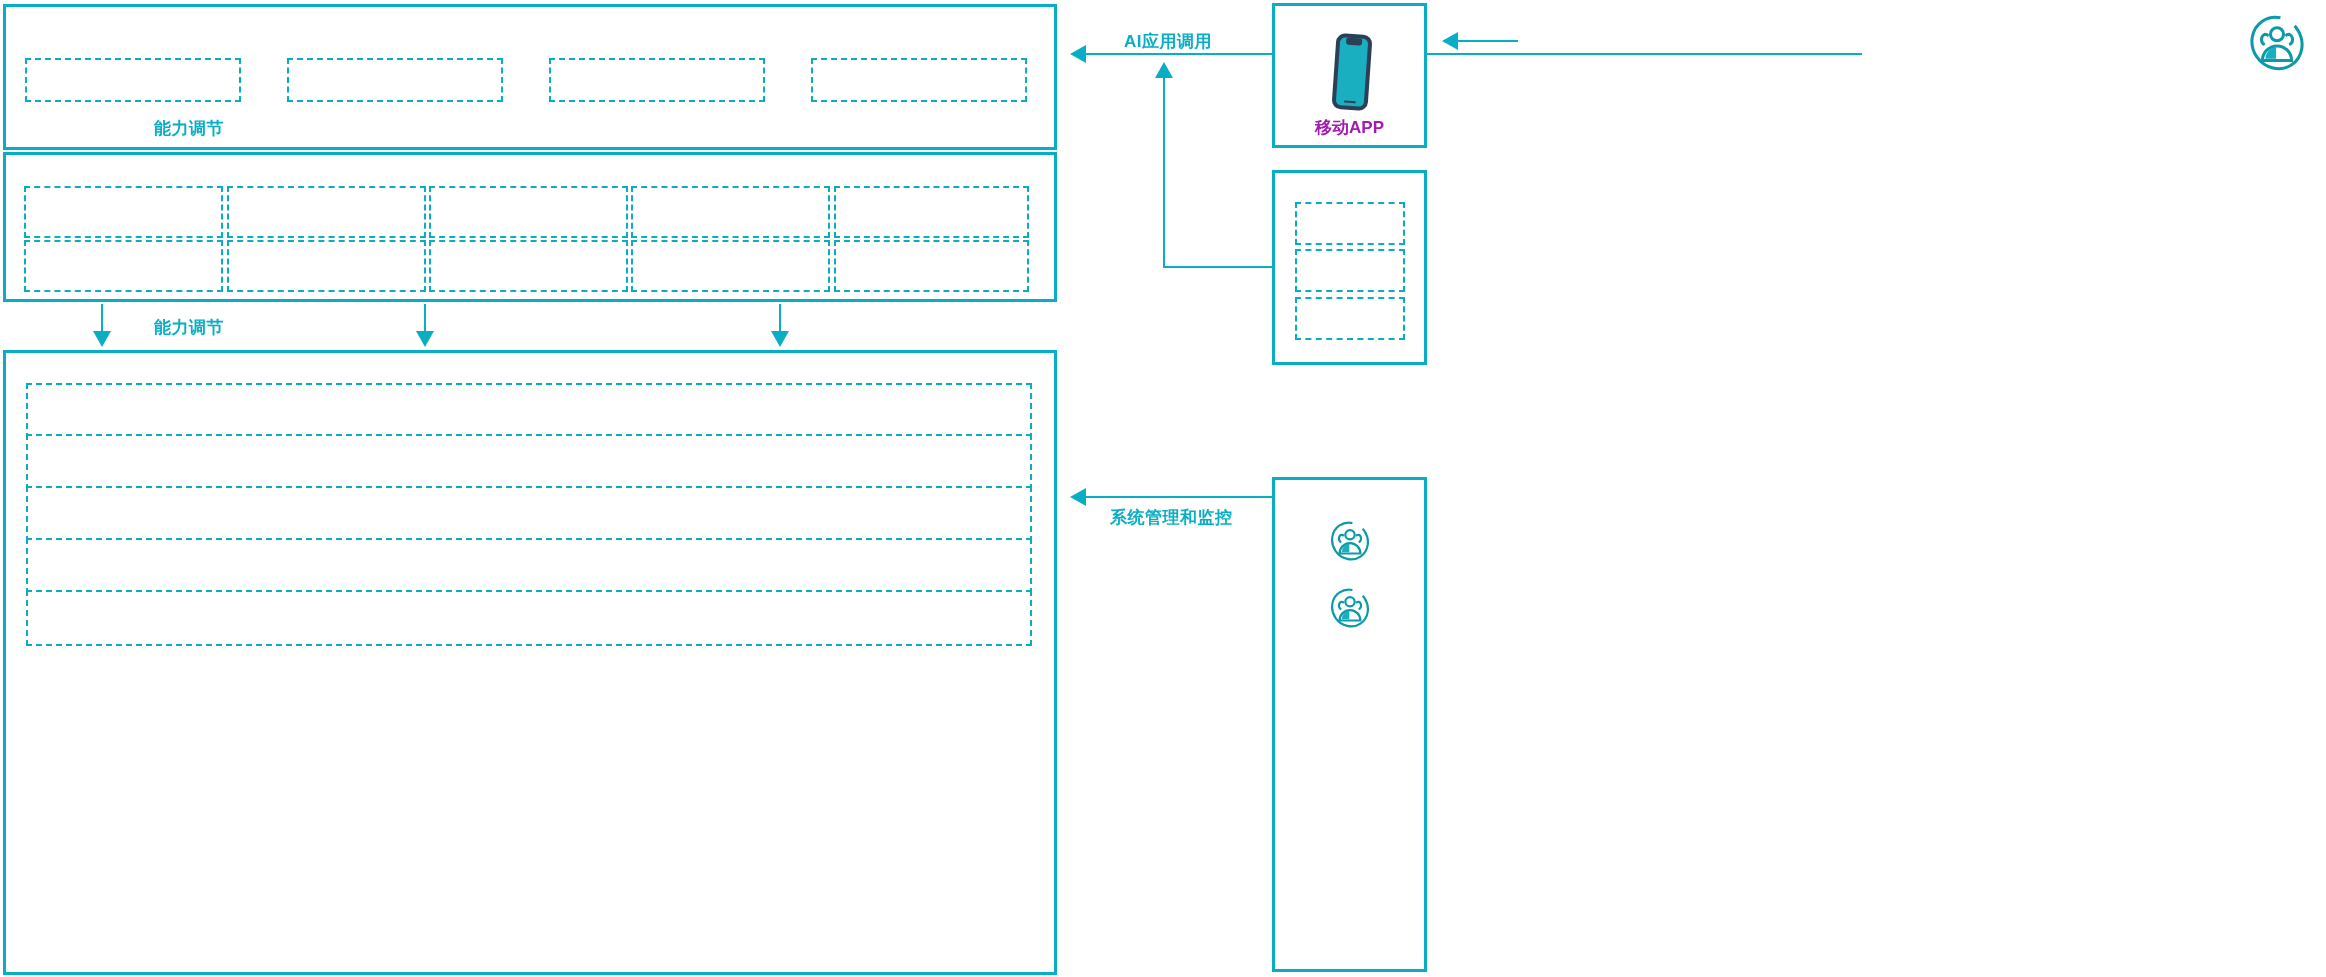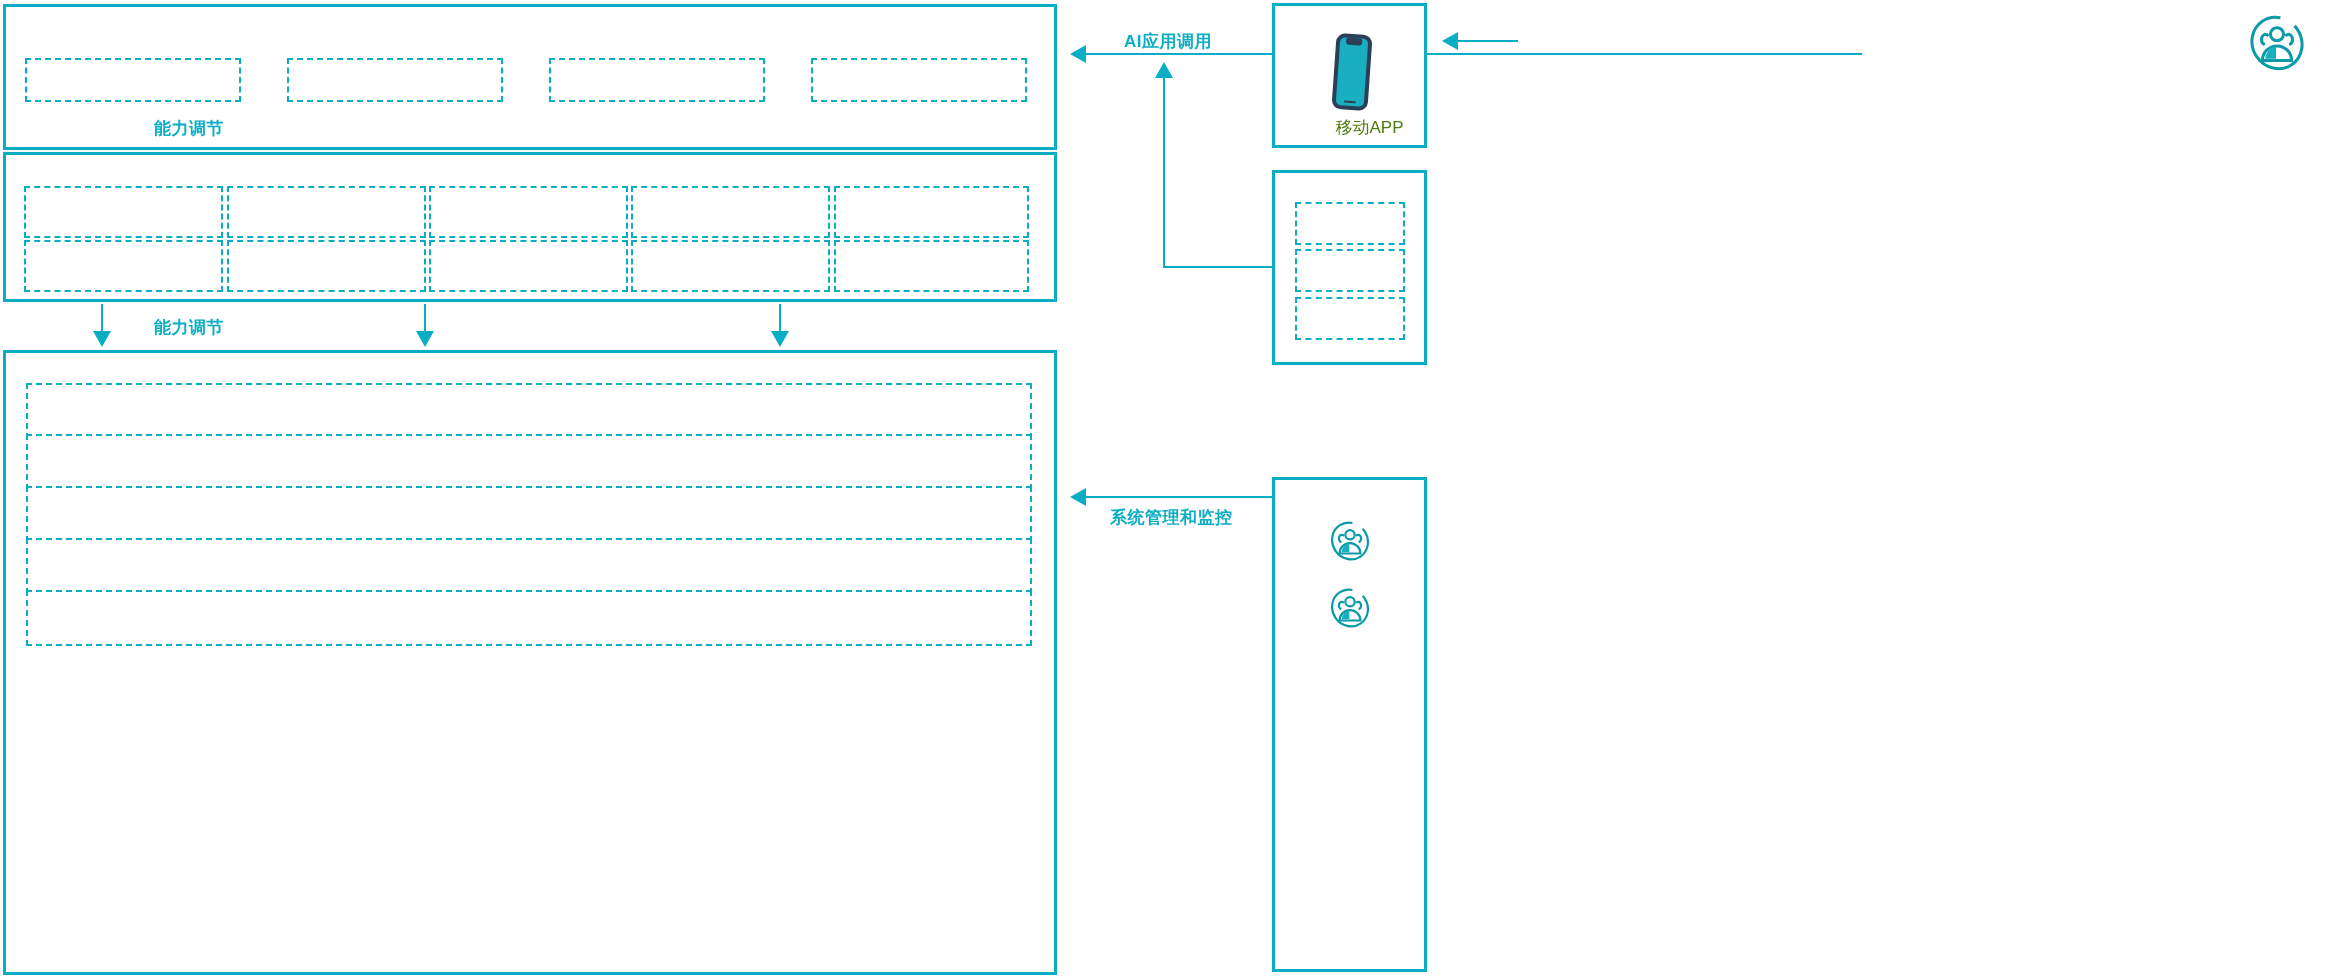--- a/index.html
+++ b/index.html
@@ -66,27 +66,26 @@
     position:absolute;
     color:#0aaec4;
     font-size:17px;
     font-weight:bold;
     white-space:nowrap;
     letter-spacing:.5px;
     line-height:1;
   }
   .boxlabel{
     position:absolute;
-    color:#4d7c0f;
+    color:#a21caf;
     font-size:17px;
-    font-weight:normal;
+    font-weight:bold;
     white-space:nowrap;
     text-align:center;
     line-height:1;
-    padding-left:20px;
   }
   .icon-wrap{ position:absolute; }
   svg{ display:block; }
 </style>
 </head>
 <body>
 
 <div id="stage">
 
   <div class="panel" style="left:3px;top:4px;width:1054px;height:146px;">

